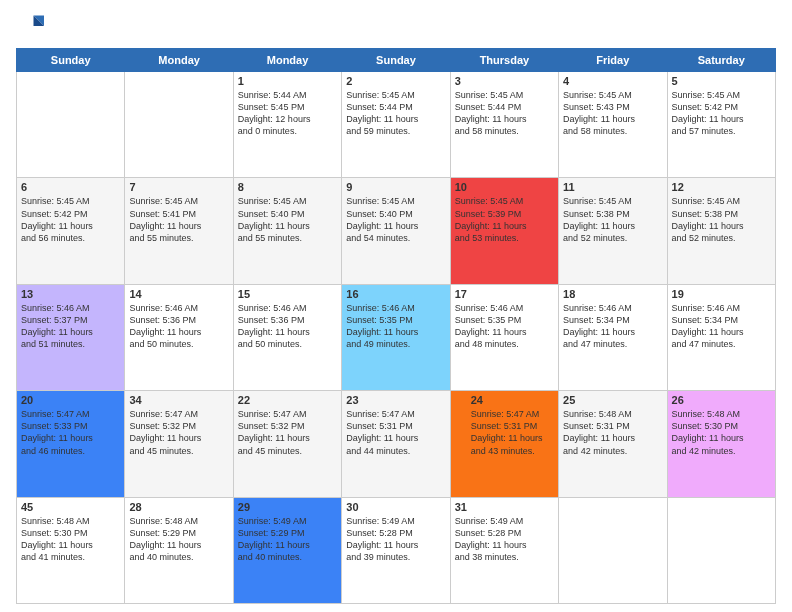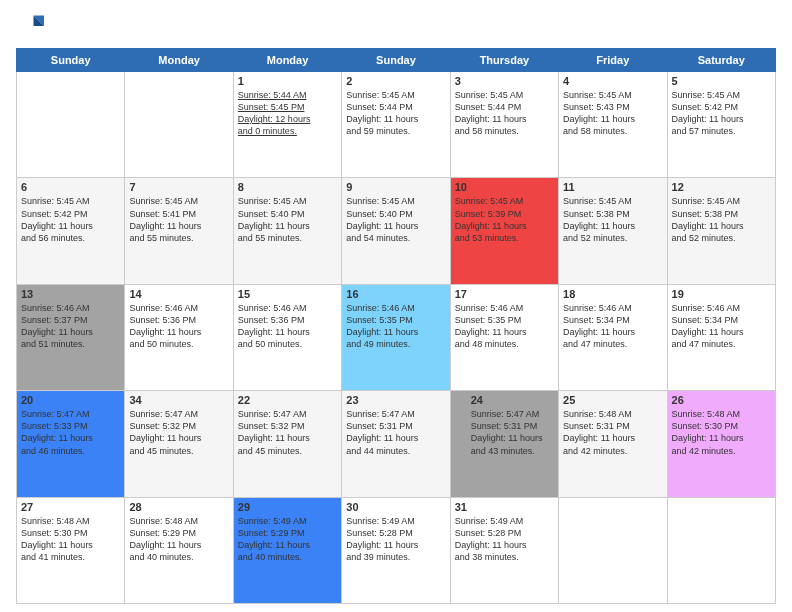--- a/index.html
+++ b/index.html
@@ -138,21 +138,21 @@
           <th>Friday</th>
           <th>Saturday</th>
         </tr>
     </thead>
     <tbody id="calendar-body">
     <tr>
           <td class="empty-cell"></td>
           <td class="empty-cell"></td>
           <td style="background: rgb(255, 255, 255);">
             <span class="day-num">1</span>
-            <div class="day-info" style="white-space: pre-line; text-decoration: underline;">Sunrise: 5:44 AM
+            <div class="day-info" style="white-space: pre-line;">Sunrise: 5:44 AM
 Sunset: 5:45 PM
 Daylight: 12 hours
 and 0 minutes.</div>
           </td>
           <td style="background: rgb(255, 255, 255);">
             <span class="day-num">2</span>
             <div class="day-info" style="white-space: pre-line;">Sunrise: 5:45 AM
 Sunset: 5:44 PM
 Daylight: 11 hours
 and 59 minutes.</div>
@@ -224,21 +224,21 @@
           </td>
           <td style="background: rgb(245, 245, 245);">
             <span class="day-num">12</span>
             <div class="day-info" style="white-space: pre-line;">Sunrise: 5:45 AM
 Sunset: 5:38 PM
 Daylight: 11 hours
 and 52 minutes.</div>
           </td>
         </tr>
         <tr>
-          <td style="background: #a3a3a3; margin-left: 36px;">
+          <td style="background: #c4b5fd; margin-left: 36px;">
             <span class="day-num">13</span>
             <div class="day-info" style="white-space: pre-line;">Sunrise: 5:46 AM
 Sunset: 5:37 PM
 Daylight: 11 hours
 and 51 minutes.</div>
           </td>
           <td style="background: rgb(255, 255, 255);">
             <span class="day-num">14</span>
             <div class="day-info" style="white-space: pre-line;">Sunrise: 5:46 AM
 Sunset: 5:36 PM
@@ -303,21 +303,21 @@
 Daylight: 11 hours
 and 45 minutes.</div>
           </td>
           <td style="background: rgb(245, 245, 245);">
             <span class="day-num">23</span>
             <div class="day-info" style="white-space: pre-line;">Sunrise: 5:47 AM
 Sunset: 5:31 PM
 Daylight: 11 hours
 and 44 minutes.</div>
           </td>
-          <td style="background: #a3a3a3; padding-left: 20px;">
+          <td style="background: #f97316; padding-left: 20px;">
             <span class="day-num">24</span>
             <div class="day-info" style="white-space: pre-line;">Sunrise: 5:47 AM
 Sunset: 5:31 PM
 Daylight: 11 hours
 and 43 minutes.</div>
           </td>
           <td style="background: rgb(245, 245, 245);">
             <span class="day-num">25</span>
             <div class="day-info" style="white-space: pre-line;">Sunrise: 5:48 AM
 Sunset: 5:31 PM
@@ -327,21 +327,21 @@
           <td style="background: #f0abfc;">
             <span class="day-num">26</span>
             <div class="day-info" style="white-space: pre-line;">Sunrise: 5:48 AM
 Sunset: 5:30 PM
 Daylight: 11 hours
 and 42 minutes.</div>
           </td>
         </tr>
         <tr>
           <td style="background: rgb(255, 255, 255);">
-            <span class="day-num">27</span>
+            <span class="day-num">45</span>
             <div class="day-info" style="white-space: pre-line;">Sunrise: 5:48 AM
 Sunset: 5:30 PM
 Daylight: 11 hours
 and 41 minutes.</div>
           </td>
           <td style="background: rgb(255, 255, 255);">
             <span class="day-num">28</span>
             <div class="day-info" style="white-space: pre-line;">Sunrise: 5:48 AM
 Sunset: 5:29 PM
 Daylight: 11 hours

